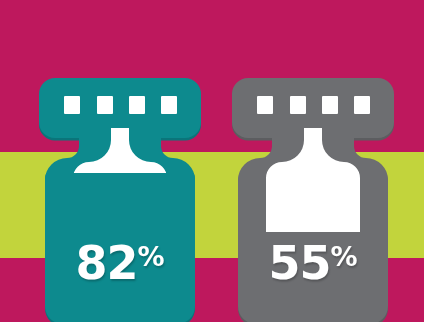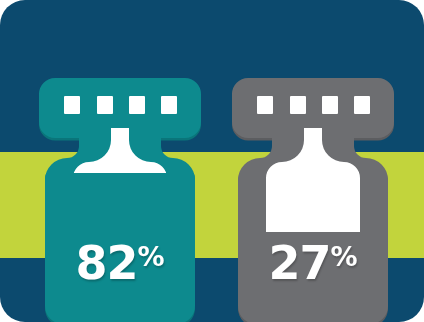--- a/index.html
+++ b/index.html
@@ -7,23 +7,22 @@
     padding: 0;
     background: #ffffff;
   }
   body {
     font-family: "Liberation Sans", sans-serif;
   }
   #stage {
     position: relative;
     width: 424px;
     height: 322px;
-    background: #0c4a6e;
+    background: #be185d;
     overflow: hidden;
-    border-radius: 25px;
   }
 
   
   #green-band {
     position: absolute;
     left: 0;
     top: 152px;
     width: 424px;
     height: 106px;
     background: #c2d43c;
@@ -164,16 +163,16 @@
       </g>
 
       <g>
         <rect x="29" y="96" width="16" height="18" rx="1" fill="#ffffff"></rect>
         <rect x="62" y="96" width="16" height="18" rx="1" fill="#ffffff"></rect>
         <rect x="94" y="96" width="16" height="18" rx="1" fill="#ffffff"></rect>
         <rect x="126" y="96" width="16" height="18" rx="1" fill="#ffffff"></rect>
       </g>
     </svg>
 
-    <div class="pct"><span>27</span><span class="sym">%</span></div>
+    <div class="pct"><span>55</span><span class="sym">%</span></div>
   </div>
 
 </div>
 
 </body></html>

